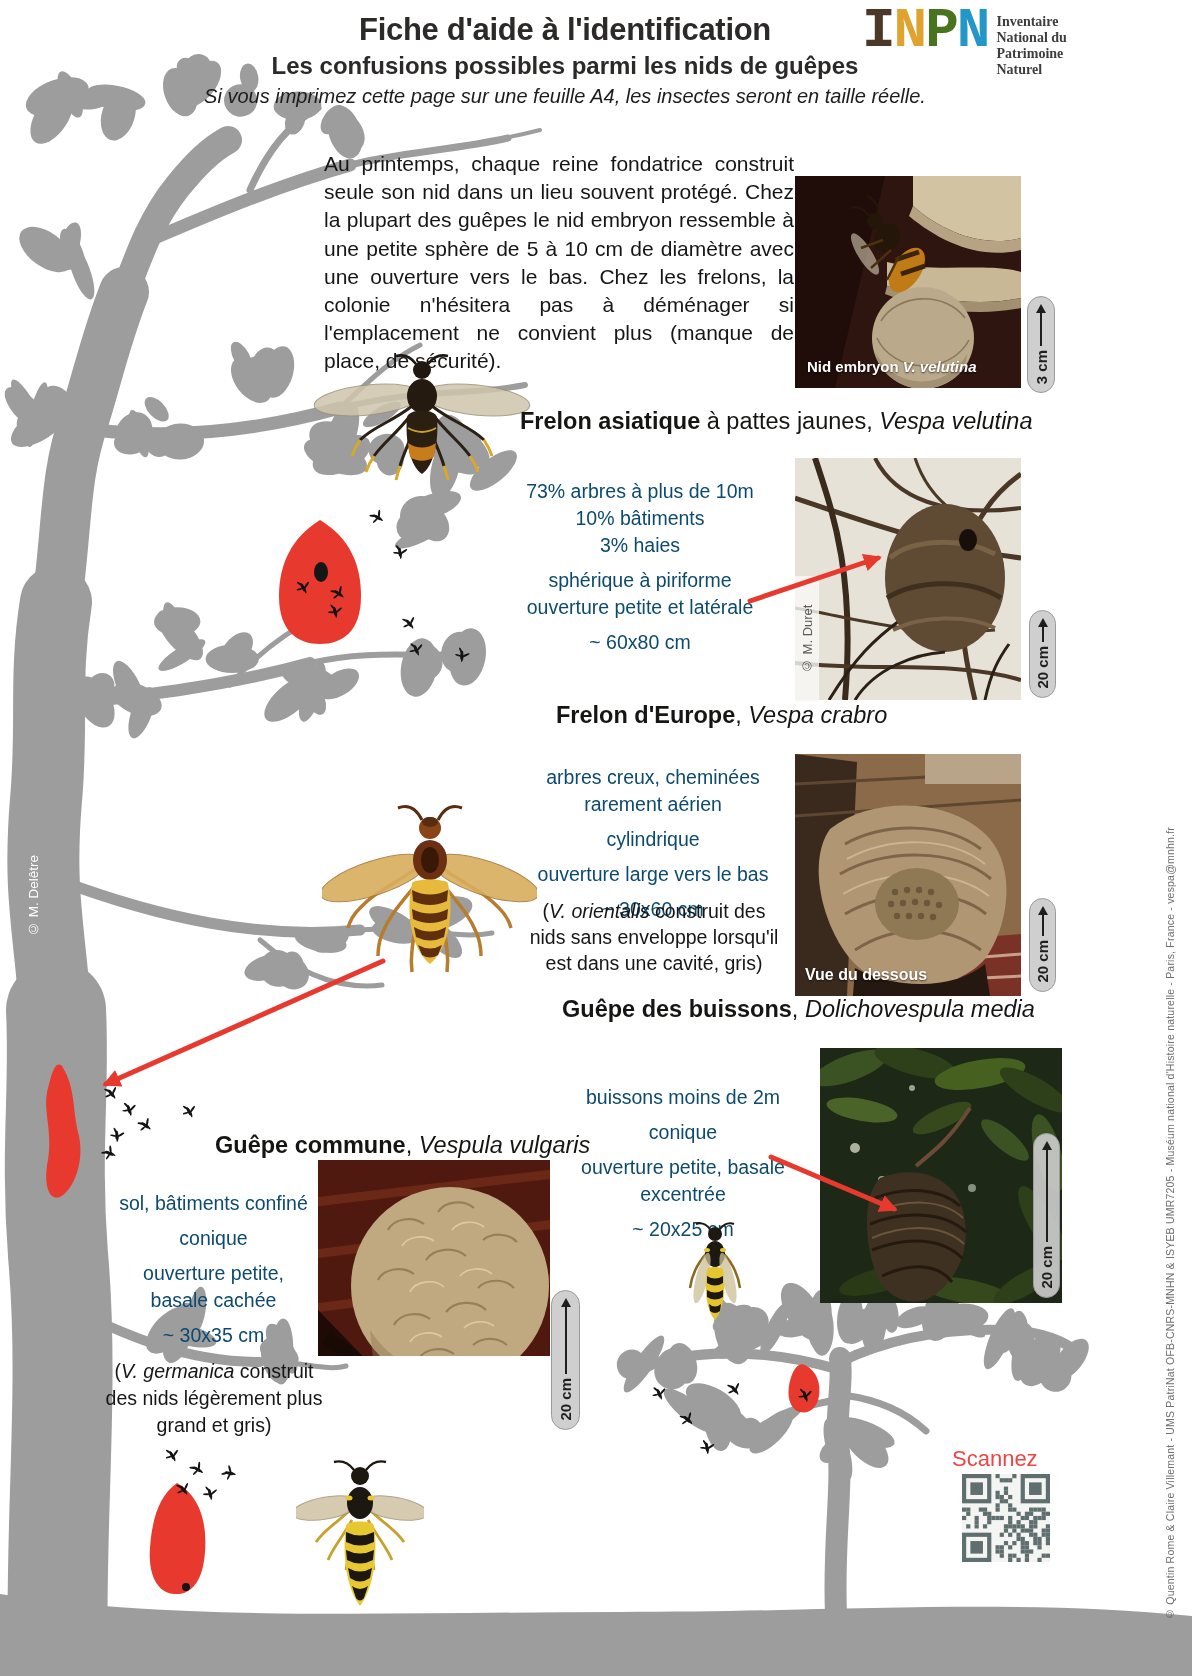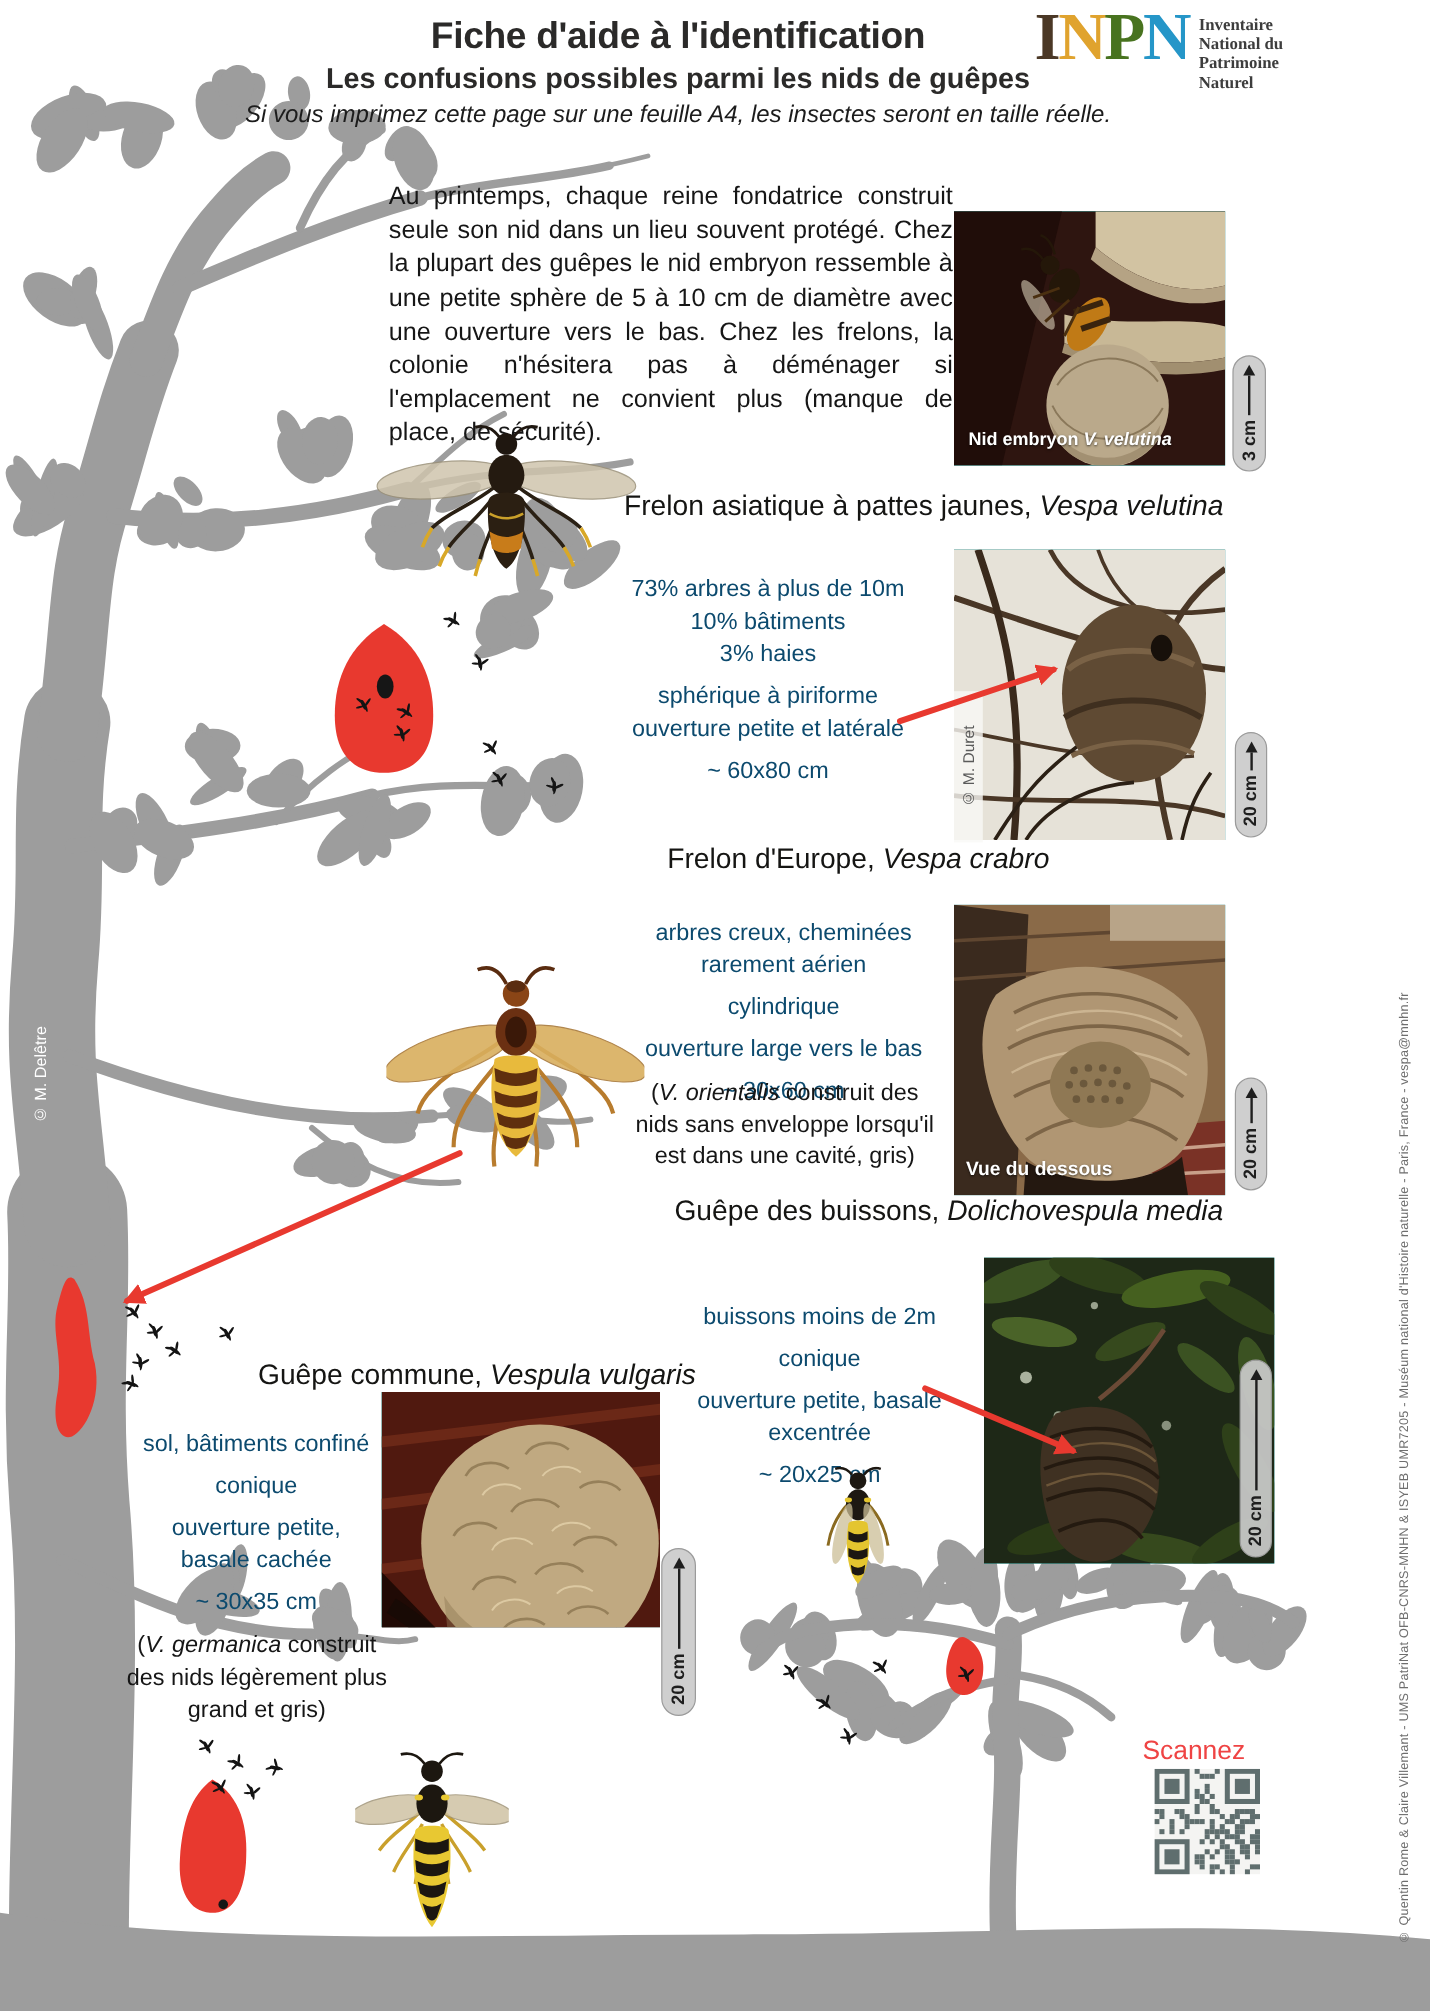--- a/index.html
+++ b/index.html
@@ -10,37 +10,37 @@
   .overlay-svg{position:absolute;left:0;top:0;z-index:6;pointer-events:none;}
 
   
   .head-wrap{position:absolute;left:150px;top:12px;width:830px;text-align:center;z-index:3;}
   .title{font-size:31px;font-weight:800;color:#2b2a29;letter-spacing:-.3px;}
   .subtitle{font-size:24px;font-weight:800;color:#2b2a29;margin-top:4px;}
   .note-it{font-size:20px;font-style:italic;color:#1c1c1c;margin-top:3px;line-height:26px;}
 
   
   .logo{position:absolute;left:862px;top:8px;display:flex;align-items:flex-start;z-index:3;}
-  .logo-letters{font-size:56px;font-weight:900;line-height:.85;letter-spacing:-2px;font-family:Liberation Serif, serif;}
+  .logo-letters{font-size:56px;font-weight:900;line-height:.85;letter-spacing:-2px;font-family:Liberation Mono, monospace;}
   .logo-caption{margin-left:8px;margin-top:6px;font-family:"Liberation Serif",serif;font-weight:700;
                 font-size:14px;line-height:16px;color:#3d3d3d;text-align:left;}
 
   
   .intro{position:absolute;left:200px;top:150px;width:594px;font-size:21px;line-height:28.2px;
          text-align:justify;color:#161616;z-index:3;}
   .intro-spacer{float:left;width:124px;height:120px;margin-top:85px;}
 
   
-  .photo{position:absolute;overflow:hidden;z-index:2;background:#0f766e;}
+  .photo{position:absolute;overflow:hidden;z-index:2;background:#4c1d95;}
   .pcap{position:absolute;z-index:3;color:#fff;font-weight:700;font-size:15px;
         text-shadow:0 1px 2px rgba(0,0,0,.65);white-space:nowrap;}
 
   
   .sec{position:absolute;z-index:3;font-size:23.5px;font-weight:400;color:#151513;white-space:nowrap;margin:0;}
-  .sec b{font-weight:400;}
+  .sec b{font-weight:700;}
 
   
   .stats{position:absolute;z-index:3;text-align:center;font-size:19.5px;line-height:27px;color:#0c4a6e;}
   .stats .gap{margin-top:8px;}
   .note{position:absolute;z-index:3;text-align:center;font-size:19.5px;line-height:26px;color:#161616;}
 
   
   .pill{position:absolute;z-index:4;background:rgba(203,203,203,.92);border:1px solid #9b9b9b;
         border-radius:15px;display:flex;flex-direction:column;align-items:center;
         padding:7px 0 8px 0;box-sizing:border-box;}

